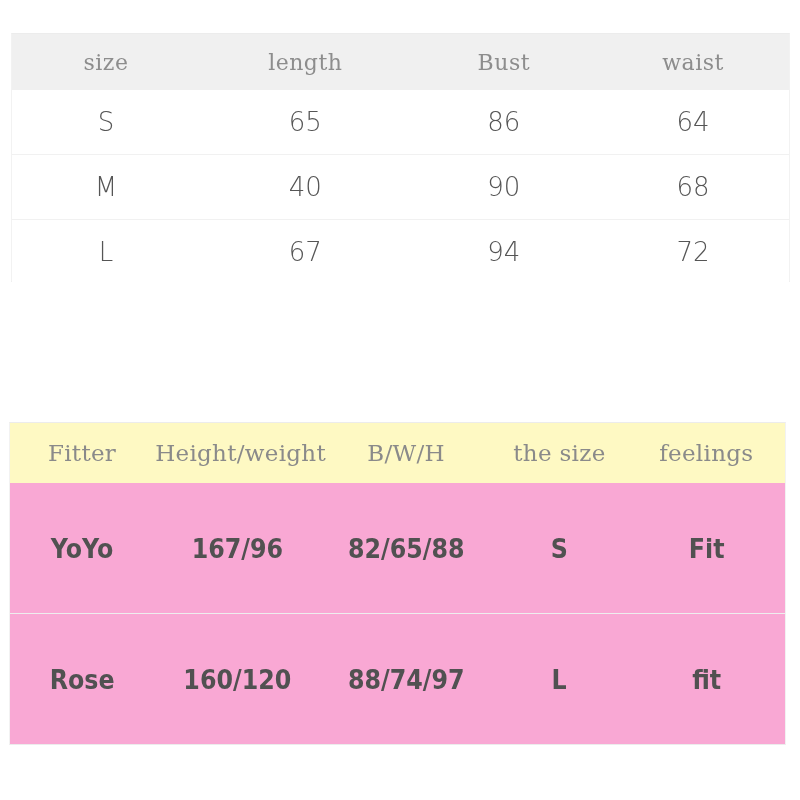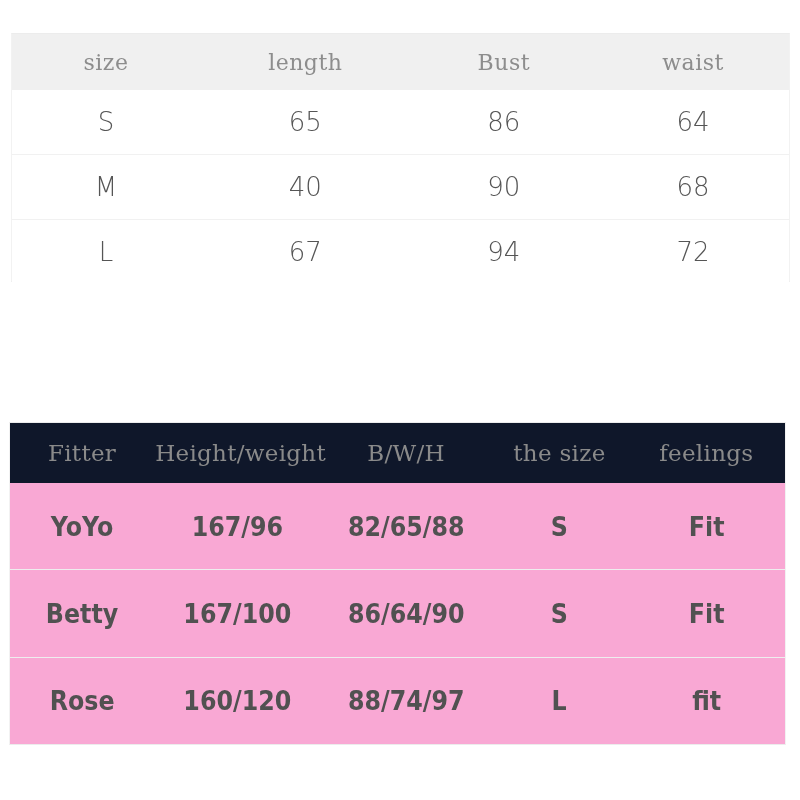--- a/index.html
+++ b/index.html
@@ -84,21 +84,21 @@
     border-right: 1px solid #f2f2f2;
     border-bottom: 1px solid #ececec;
   }
   #fitter-chart table {
     width: 100%;
     height: 100%;
     border-collapse: collapse;
     table-layout: fixed;
   }
   #fitter-chart thead tr {
-    background: #0f172a;
+    background: #fef9c3;
   }
   #fitter-chart th {
     height: 58px;
     font-weight: normal;
     font-size: 23px;
     color: #8a8a8a;
     font-family: "DejaVu Serif", serif;
     letter-spacing: 0.3px;
     text-align: center;
     vertical-align: middle;
@@ -188,27 +188,20 @@
     </thead>
     <tbody>
       <tr>
         <td>YoYo</td>
         <td>167/96</td>
         <td>82/65/88</td>
         <td>S</td>
         <td>Fit</td>
       </tr>
       <tr>
-        <td>Betty</td>
-        <td>167/100</td>
-        <td>86/64/90</td>
-        <td>S</td>
-        <td>Fit</td>
-      </tr>
-      <tr>
         <td>Rose</td>
         <td>160/120</td>
         <td>88/74/97</td>
         <td>L</td>
         <td>fit</td>
       </tr>
     </tbody>
   </table>
 </div>
 

